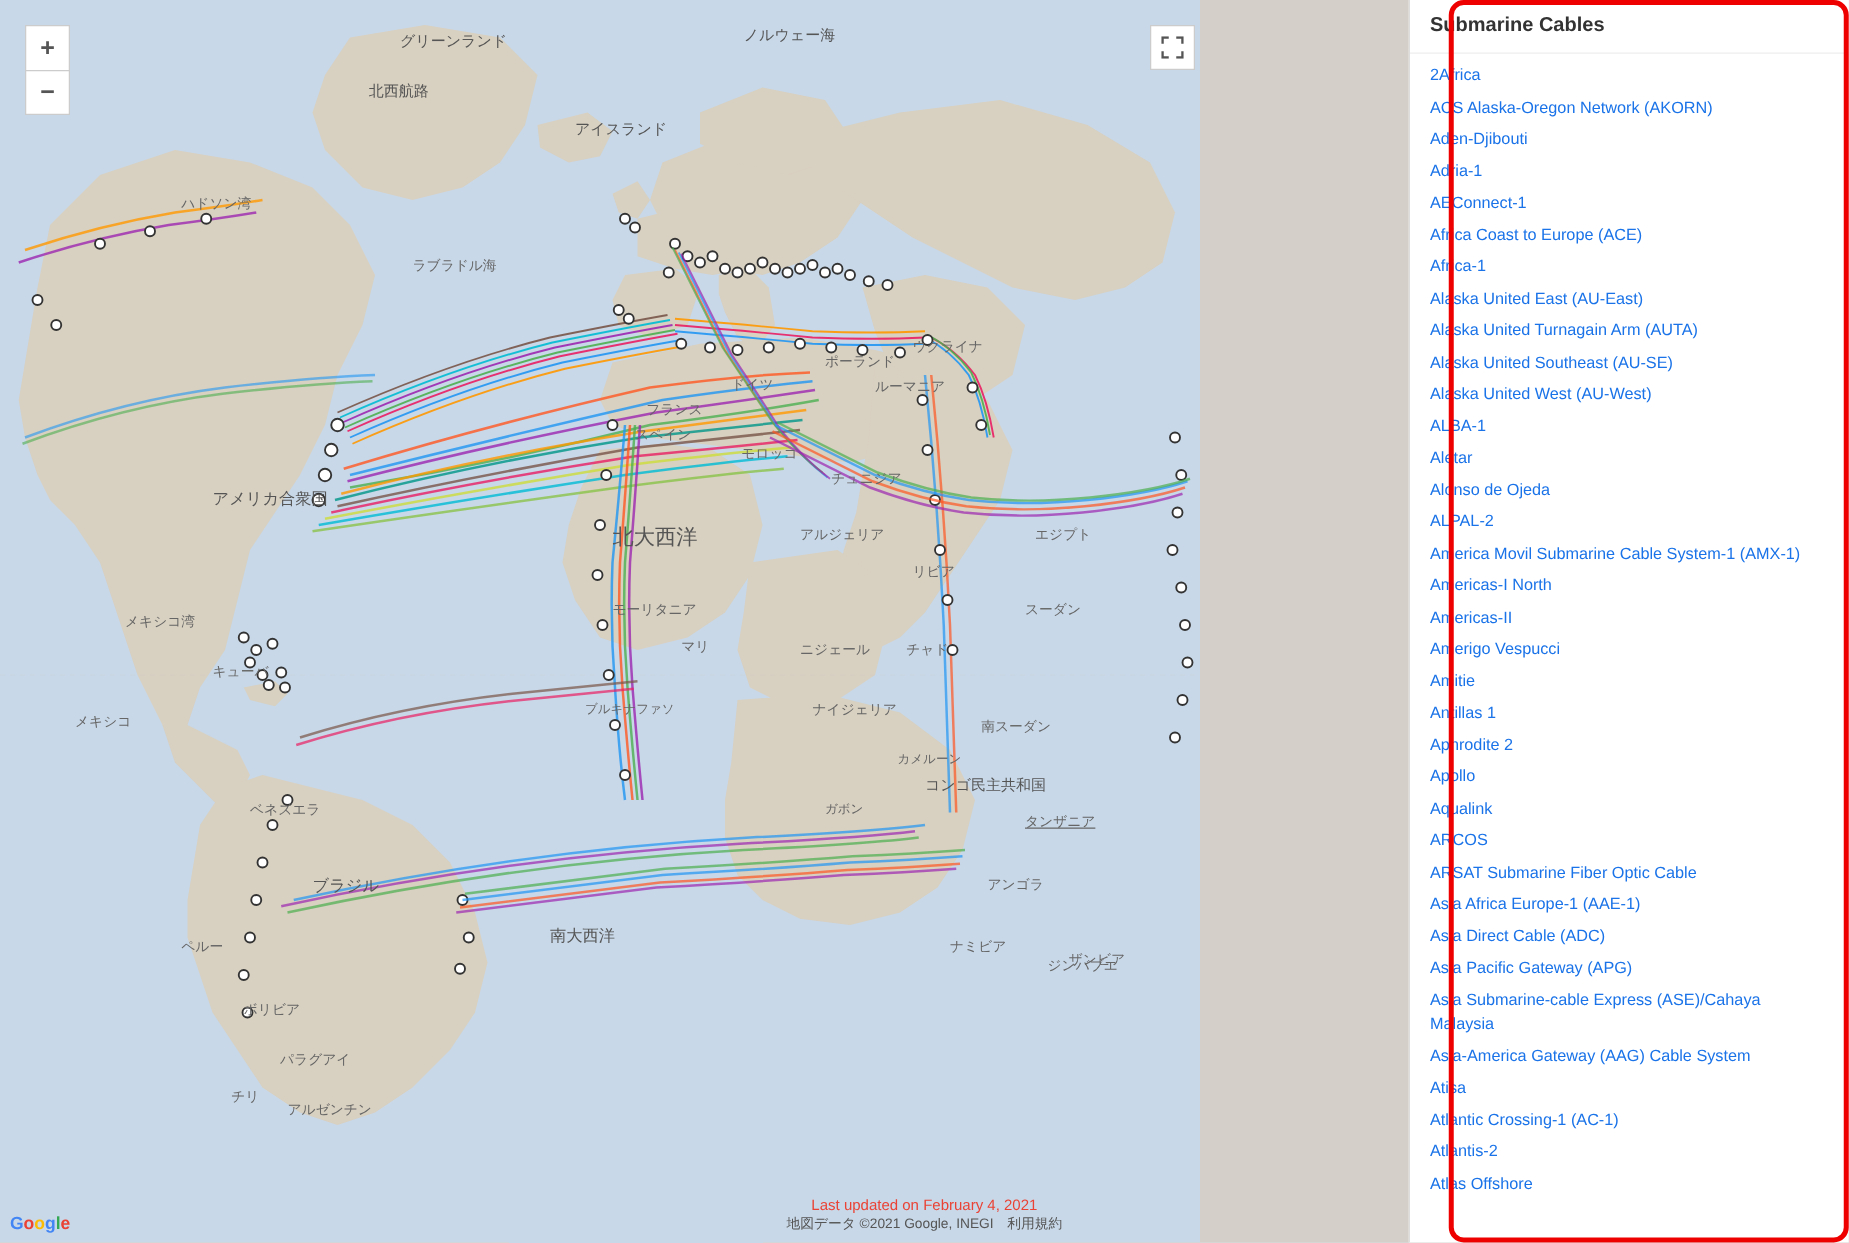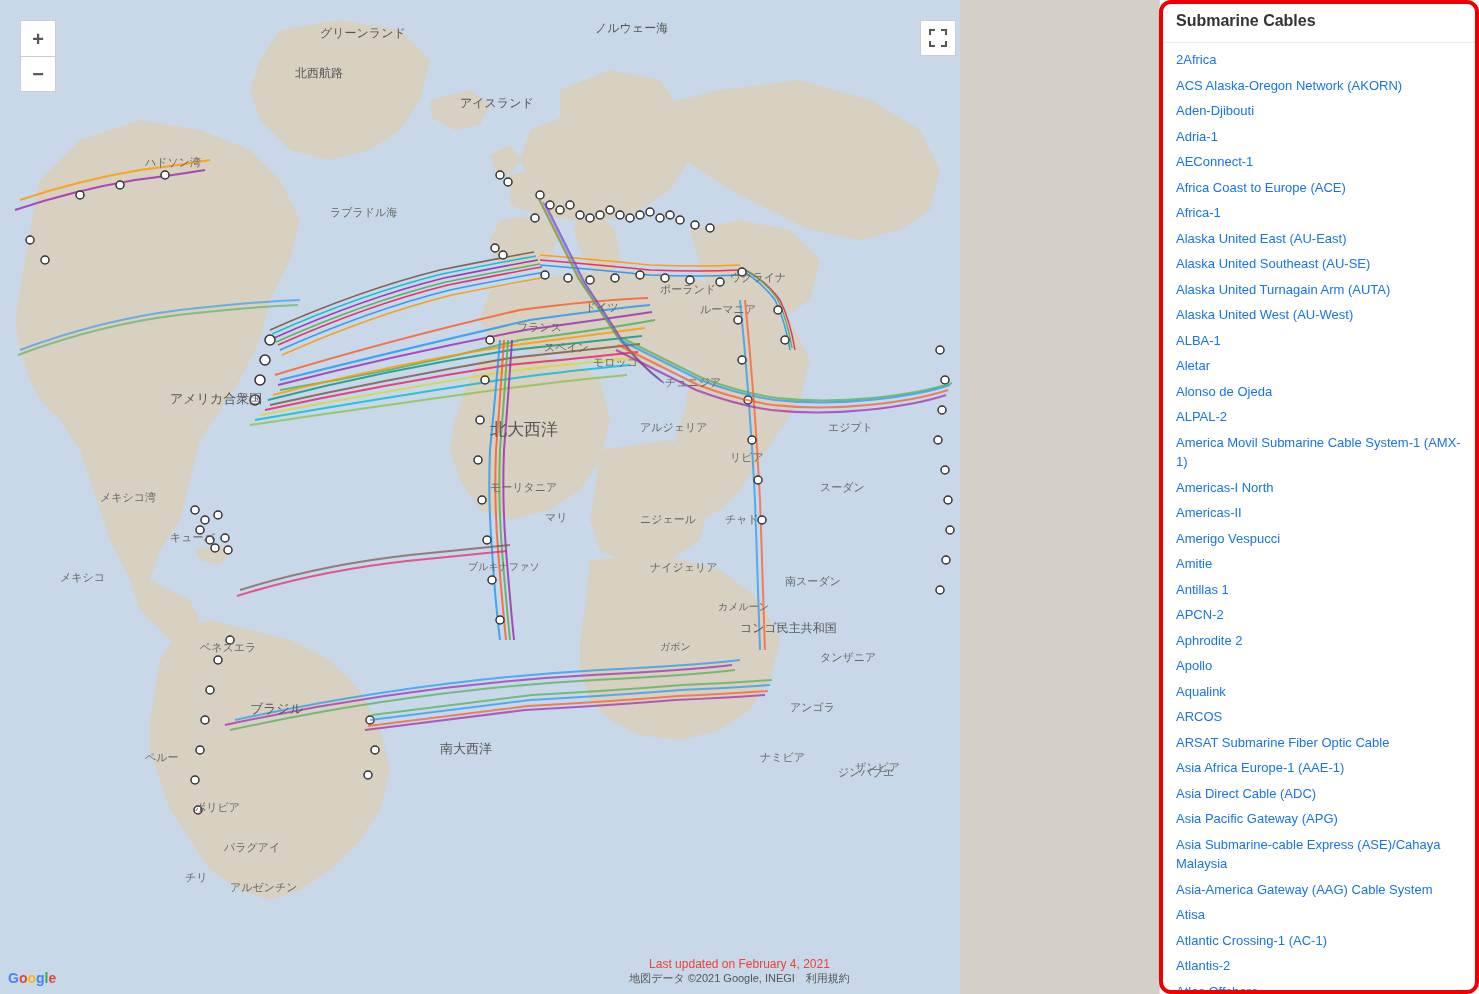--- a/index.html
+++ b/index.html
@@ -96,21 +96,21 @@
     .map-attribution .last-updated {
       color: #EA4335;
       font-size: 12px;
     }
 
     
     .sidebar {
       position: absolute;
       top: 0;
       right: 0;
-      width: 320px;
+      width: 352px;
       height: 994px;
       background: white;
       overflow-y: auto;
       border-left: 1px solid #ddd;
       z-index: 20;
     }
 
     .sidebar-title {
       padding: 12px 16px;
       font-size: 16px;
@@ -382,36 +382,36 @@
   <div class="map-label" style="top: 530px; left: 170px; font-size: 11px; color: #666;">キューバ</div>
   <div class="map-label" style="top: 700px; left: 250px; font-size: 13px; color: #555;">ブラジル</div>
   <div class="map-label" style="top: 640px; left: 200px; font-size: 11px; color: #666;">ベネズエラ</div>
   <div class="map-label" style="top: 750px; left: 145px; font-size: 11px; color: #666;">ペルー</div>
   <div class="map-label" style="top: 800px; left: 195px; font-size: 11px; color: #666;">ボリビア</div>
   <div class="map-label" style="top: 840px; left: 224px; font-size: 11px; color: #666;">パラグアイ</div>
   <div class="map-label" style="top: 870px; left: 185px; font-size: 11px; color: #666;">チリ</div>
   <div class="map-label" style="top: 880px; left: 230px; font-size: 11px; color: #666;">アルゼンチン</div>
   <div class="map-label" style="top: 320px; left: 517px; font-size: 11px; color: #666; text-align: center;">フランス</div>
   <div class="map-label" style="top: 300px; left: 585px; font-size: 11px; color: #666;">ドイツ</div>
-  <div class="map-label" style="top: 340px; left: 508px; font-size: 11px; color: #666; padding-left: 36px;">スペイン</div>
+  <div class="map-label" style="top: 340px; left: 508px; font-size: 11px; color: #666;">スペイン</div>
   <div class="map-label" style="top: 282px; left: 660px; font-size: 11px; color: #666;">ポーランド</div>
   <div class="map-label" style="top: 270px; left: 730px; font-size: 11px; color: #666;">ウクライナ</div>
   <div class="map-label" style="top: 302px; left: 700px; font-size: 11px; color: #666;">ルーマニア</div>
   <div class="map-label" style="top: 375px; left: 665px; font-size: 11px; color: #666;">チュニジア</div>
   <div class="map-label" style="top: 355px; left: 593px; font-size: 11px; color: #666;">モロッコ</div>
   <div class="map-label" style="top: 420px; left: 640px; font-size: 11px; color: #666;">アルジェリア</div>
   <div class="map-label" style="top: 450px; left: 730px; font-size: 11px; color: #666;">リビア</div>
   <div class="map-label" style="top: 420px; left: 828px; font-size: 11px; color: #666;">エジプト</div>
   <div class="map-label" style="top: 480px; left: 820px; font-size: 11px; color: #666;">スーダン</div>
   <div class="map-label" style="top: 510px; left: 545px; font-size: 11px; color: #666;">マリ</div>
   <div class="map-label" style="top: 512px; left: 640px; font-size: 11px; color: #666;">ニジェール</div>
   <div class="map-label" style="top: 512px; left: 725px; font-size: 11px; color: #666;">チャド</div>
   <div class="map-label" style="top: 560px; left: 650px; font-size: 11px; color: #666;">ナイジェリア</div>
   <div class="map-label" style="top: 620px; left: 740px; font-size: 12px; color: #555;">コンゴ民主共和国</div>
-  <div class="map-label" style="top: 650px; left: 820px; font-size: 11px; color: #666;">タンザニア</div>
+  <div class="map-label" style="top: 650px; left: 820px; font-size: 11px; color: #666; text-decoration: underline;">タンザニア</div>
   <div class="map-label" style="top: 700px; left: 790px; font-size: 11px; color: #666;">アンゴラ</div>
   <div class="map-label" style="top: 732px; left: 855px; font-size: 11px; color: #666; margin-top: 28px;">ザンビア</div>
   <div class="map-label" style="top: 750px; left: 760px; font-size: 11px; color: #666;">ナミビア</div>
   <div class="map-label" style="top: 765px; left: 838px; font-size: 11px; color: #666;">ジンバブエ</div>
   <div class="map-label" style="top: 480px; left: 490px; font-size: 11px; color: #666;">モーリタニア</div>
   <div class="map-label" style="top: 574px; left: 785px; font-size: 11px; color: #666;">南スーダン</div>
   <div class="map-label" style="top: 560px; left: 468px; font-size: 10px; color: #666;">ブルキナファソ</div>
   <div class="map-label" style="top: 600px; left: 718px; font-size: 10px; color: #666;">カメルーン</div>
   <div class="map-label" style="top: 640px; left: 660px; font-size: 10px; color: #666;">ガボン</div>
 
@@ -440,34 +440,33 @@
   <div class="sidebar-title">Submarine Cables</div>
   <ul class="cable-list" id="cable-list-ul">
   <li>2Africa</li>
       <li>ACS Alaska-Oregon Network (AKORN)</li>
       <li>Aden-Djibouti</li>
       <li>Adria-1</li>
       <li>AEConnect-1</li>
       <li>Africa Coast to Europe (ACE)</li>
       <li>Africa-1</li>
       <li>Alaska United East (AU-East)</li>
+      <li>Alaska United Turnagain Arm (AUTA)</li>
       <li>Alaska United Southeast (AU-SE)</li>
-      <li>Alaska United Turnagain Arm (AUTA)</li>
       <li>Alaska United West (AU-West)</li>
       <li>ALBA-1</li>
       <li>Aletar</li>
       <li>Alonso de Ojeda</li>
       <li>ALPAL-2</li>
       <li>America Movil Submarine Cable System-1 (AMX-1)</li>
       <li>Americas-I North</li>
       <li>Americas-II</li>
       <li>Amerigo Vespucci</li>
       <li>Amitie</li>
       <li>Antillas 1</li>
-      <li>APCN-2</li>
       <li>Aphrodite 2</li>
       <li>Apollo</li>
       <li>Aqualink</li>
       <li>ARCOS</li>
       <li>ARSAT Submarine Fiber Optic Cable</li>
       <li>Asia Africa Europe-1 (AAE-1)</li>
       <li>Asia Direct Cable (ADC)</li>
       <li>Asia Pacific Gateway (APG)</li>
       <li>Asia Submarine-cable Express (ASE)/Cahaya Malaysia</li>
       <li>Asia-America Gateway (AAG) Cable System</li>

